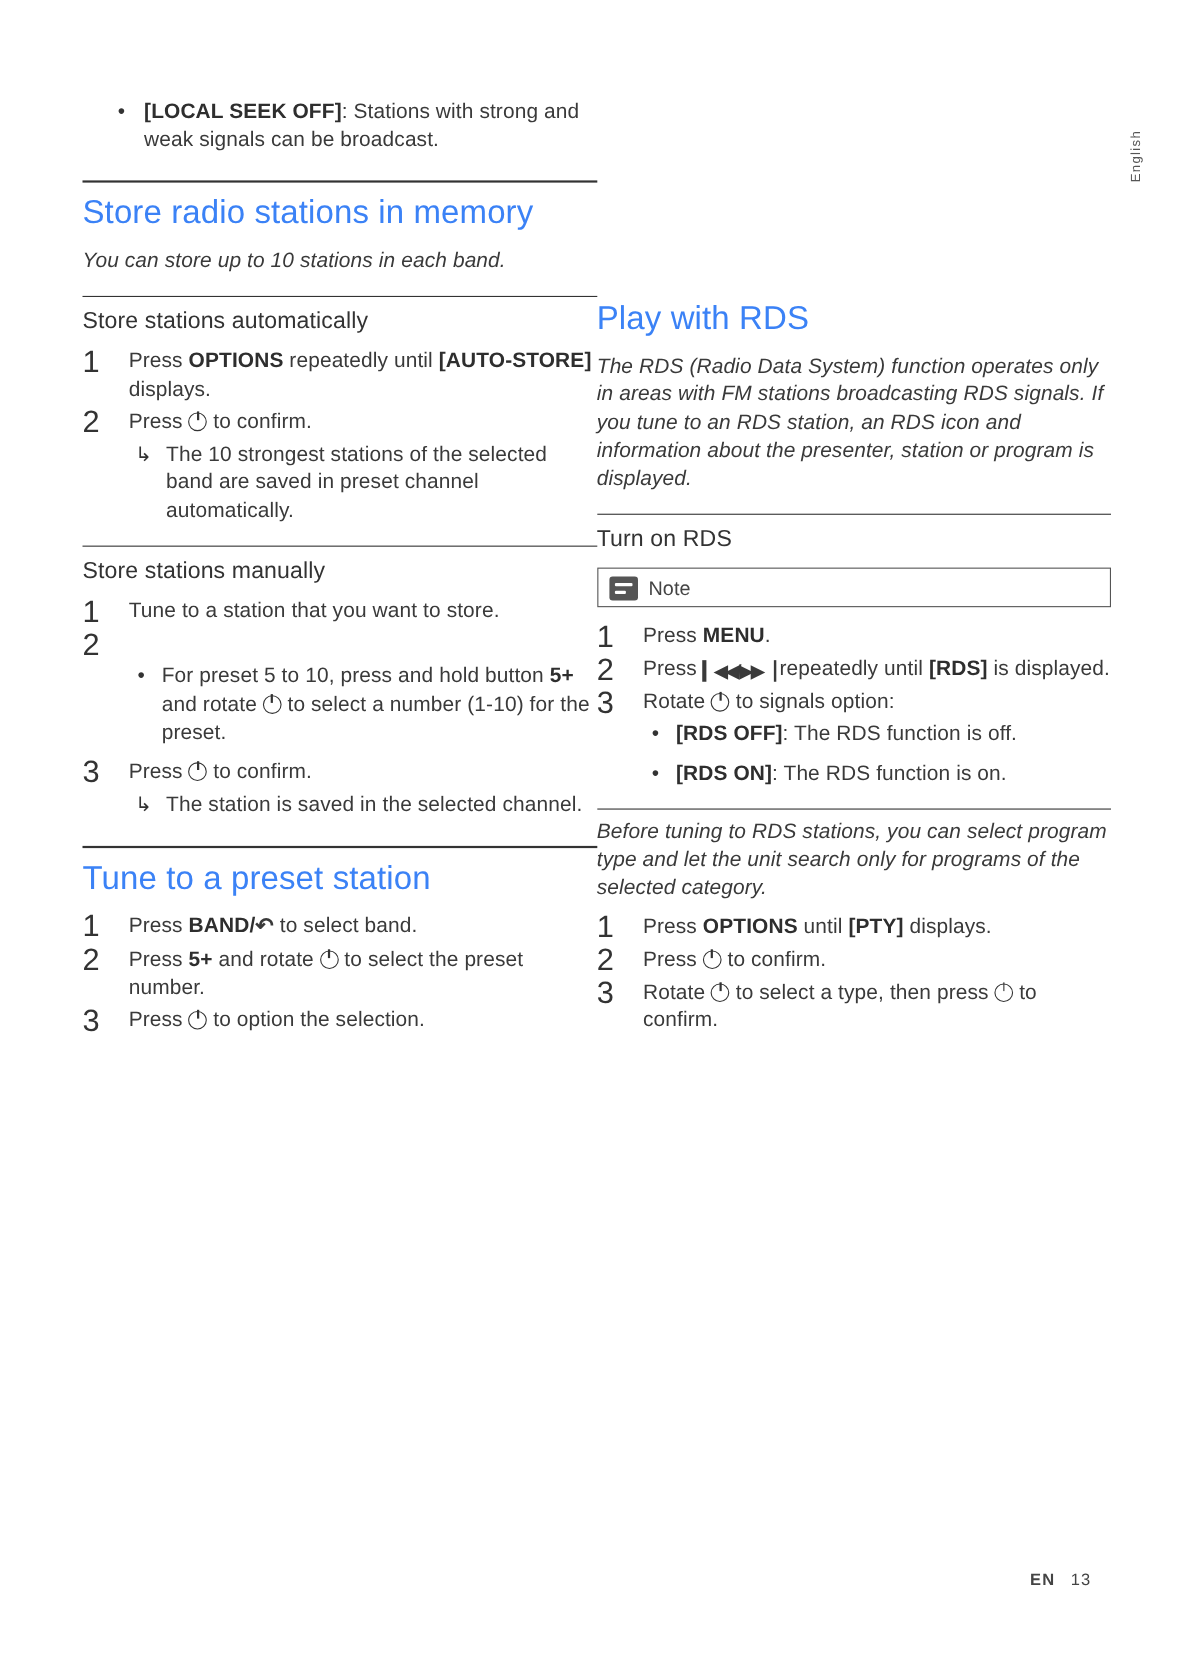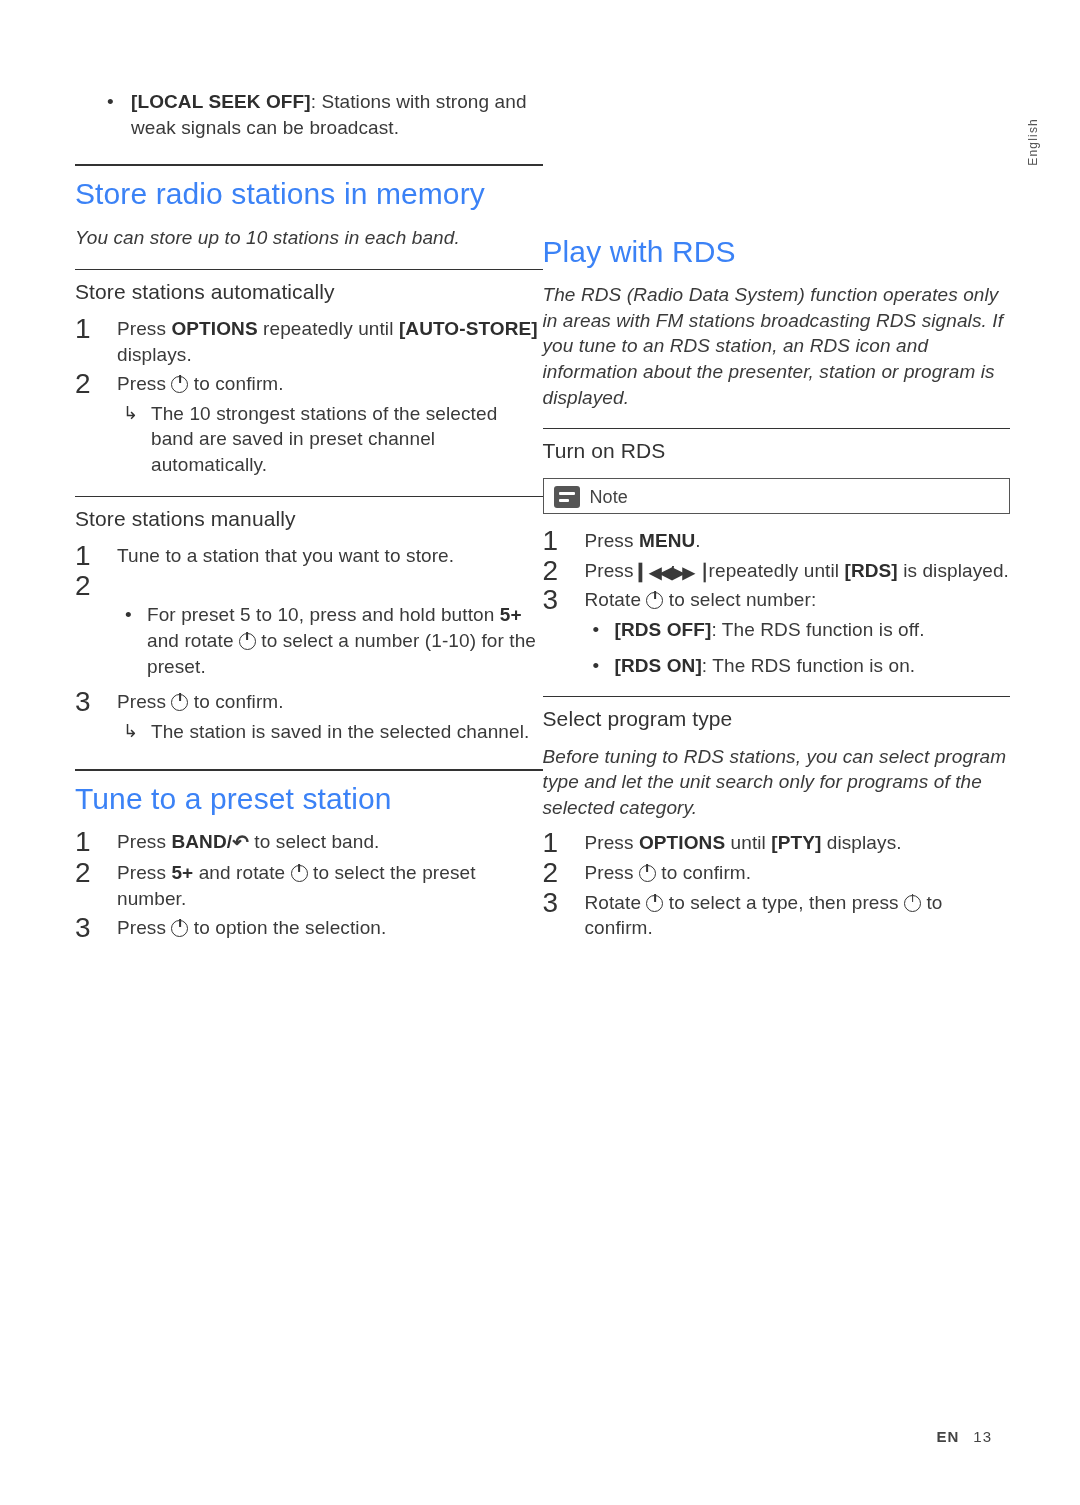--- a/index.html
+++ b/index.html
@@ -308,30 +308,29 @@
       </div>
 
       <ol class="steps">
         <li>
           <span>Press </span><b>MENU</b><span>.</span>
         </li>
         <li>
           <span>Press </span><span class="seek">▎◀◀/▶▶▕</span><span> repeatedly until </span><b>[RDS]</b><span> is displayed.</span>
         </li>
         <li>
-          <span>Rotate </span><span class="knob"></span><span> to select number:</span>
+          <span>Rotate </span><span class="knob"></span><span> to signals option:</span>
           <ul class="sub-bullets">
             <li><b>[RDS OFF]</b><span>: The RDS function is off.</span></li>
             <li><b>[RDS ON]</b><span>: The RDS function is on.</span></li>
           </ul>
         </li>
       </ol>
 
       <hr class="thin-rule">
-      <h2>Select program type</h2>
       <p>Before tuning to RDS stations, you can select program type and let the unit search only for programs of the selected category.</p>
       <ol class="steps">
         <li>
           <span>Press </span><b>OPTIONS</b><span> until </span><b>[PTY]</b><span> displays.</span>
         </li>
         <li>
           <span>Press </span><span class="knob"></span><span> to confirm.</span>
         </li>
         <li>
           <span>Rotate </span><span class="knob"></span><span> to select a type, then press </span><span class="knob"></span><span> to confirm.</span>

